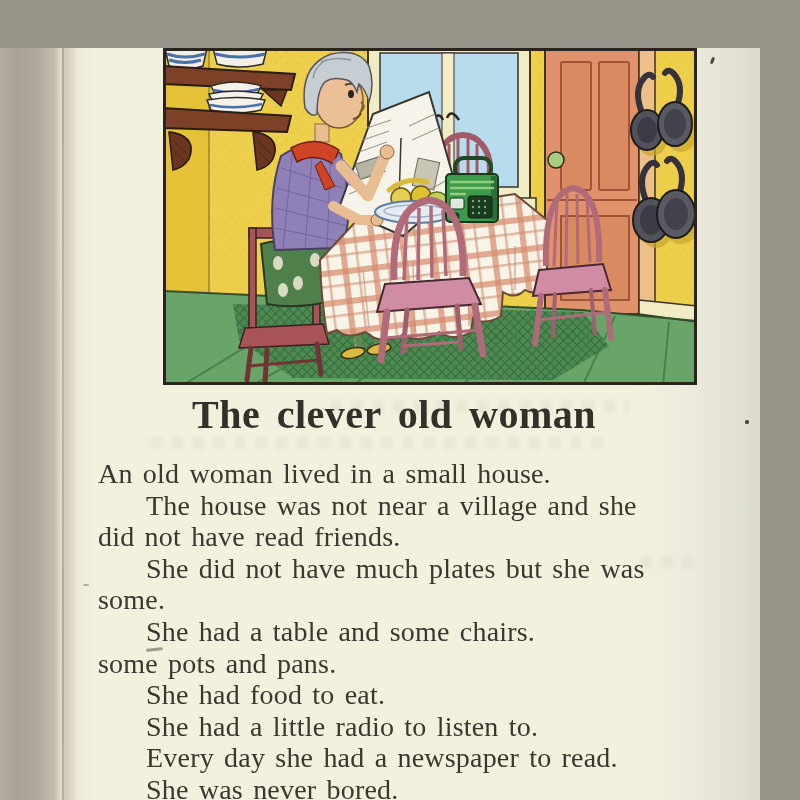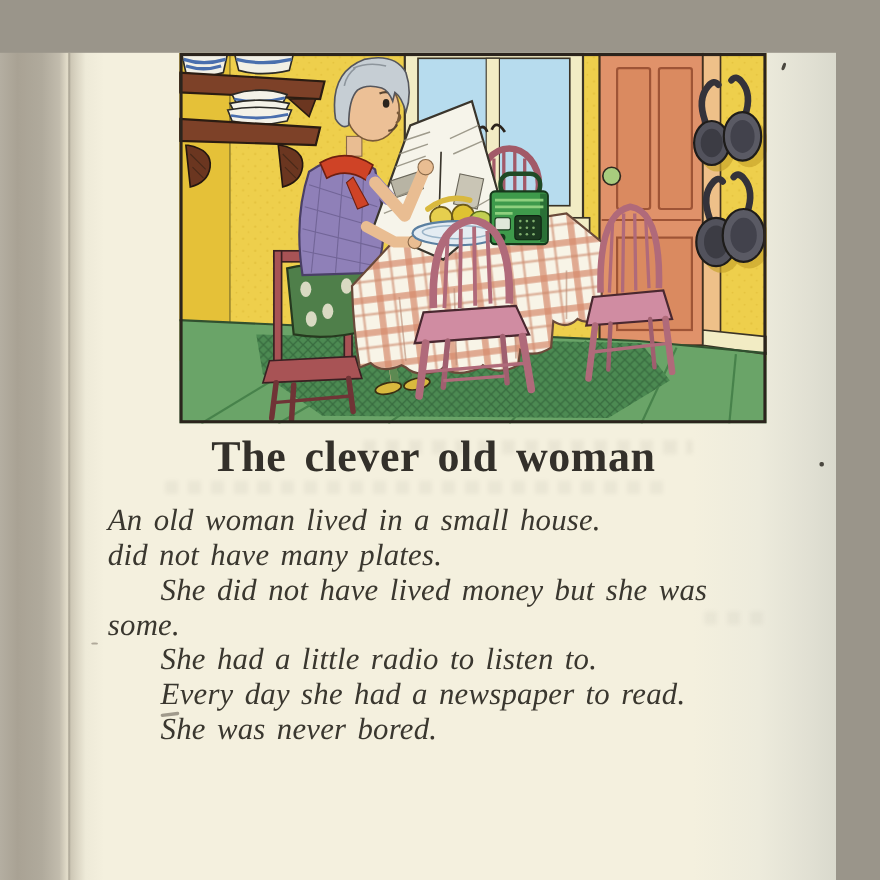--- a/index.html
+++ b/index.html
@@ -20,21 +20,21 @@
   .title{
     position:absolute;left:88px;top:344px;width:612px;text-align:center;
     font-weight:bold;font-size:40px;line-height:46px;color:#33302a;
     letter-spacing:.5px;word-spacing:6px;
   }
   .story{
     position:absolute;left:98px;top:410px;width:618px;
     font-size:28px;line-height:31.6px;color:#3a372f;
     word-spacing:3px;letter-spacing:.2px;
   }
-  .line{white-space:nowrap;height:31.6px;font-style:italic;}
+  .line{white-space:nowrap;height:31.6px;}
   .line.indent{padding-left:48px;}
   .bleed{position:absolute;
     background:repeating-linear-gradient(90deg, rgba(110,108,96,.26) 0 12px, transparent 12px 21px);
     filter:blur(2px);border-radius:2px;}
   .speck{position:absolute;background:#4a473f;border-radius:40%;}
 </style>
 </head>
 <body>
 
 <div class="page">
@@ -276,21 +276,25 @@
   <div class="crease"></div>
   <div class="speck" style="left:711px;top:9px;width:3px;height:7px;transform:rotate(22deg);"></div>
   <div class="speck" style="left:745px;top:372px;width:4px;height:4px;"></div>
   <div class="speck" style="left:146px;top:600px;width:17px;height:3px;background:#a09a8c;transform:rotate(-7deg);border-radius:2px;"></div>
   <div class="speck" style="left:83px;top:536px;width:6px;height:2px;background:#b0a99a;"></div>
 
   <div class="title">The clever old woman</div>
 
   <div class="story">
       <div class="line">An old woman lived in a small house.</div>
-      <div class="line">did not have many plates.</div>
-      <div class="line indent">She did not have lived money but she was</div>
+      <div class="line indent">The house was not near a village and she</div>
+      <div class="line">did not have read friends.</div>
+      <div class="line indent">She did not have much plates but she was</div>
       <div class="line">some.</div>
+      <div class="line indent">She had a table and some chairs.</div>
+      <div class="line">some pots and pans.</div>
+      <div class="line indent">She had food to eat.</div>
       <div class="line indent">She had a little radio to listen to.</div>
       <div class="line indent">Every day she had a newspaper to read.</div>
       <div class="line indent">She was never bored.</div>
     </div>
 
 </div>
 
 </body></html>

